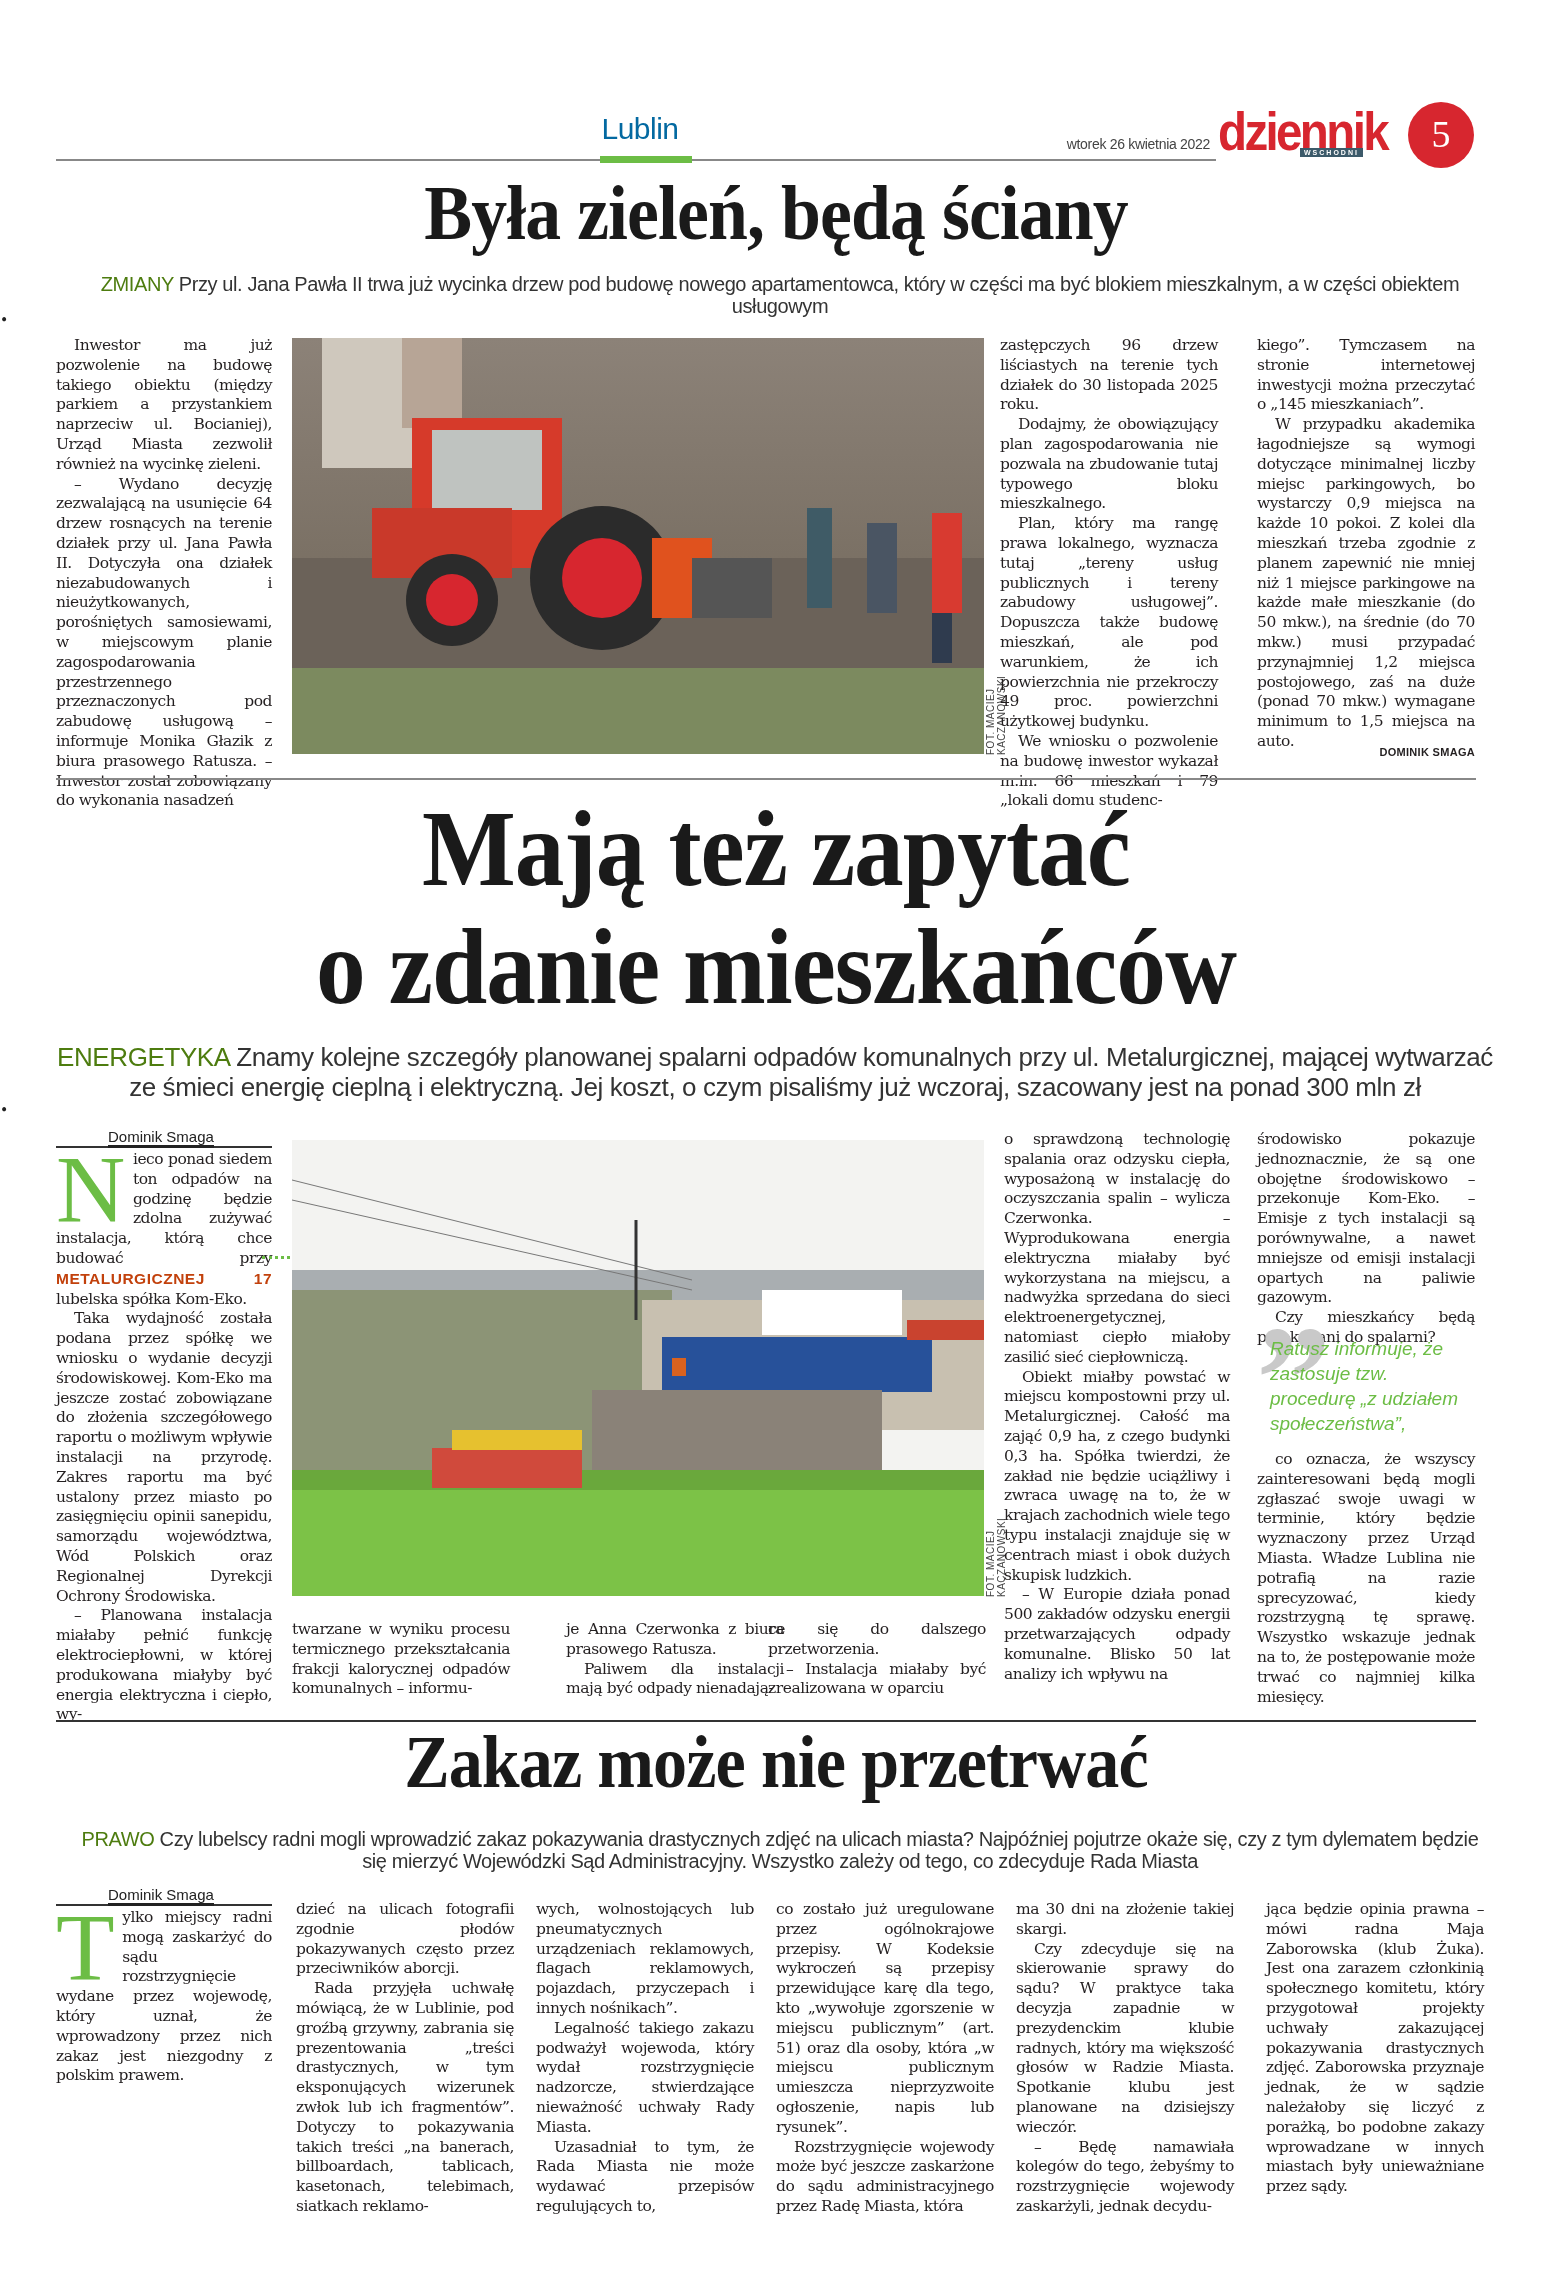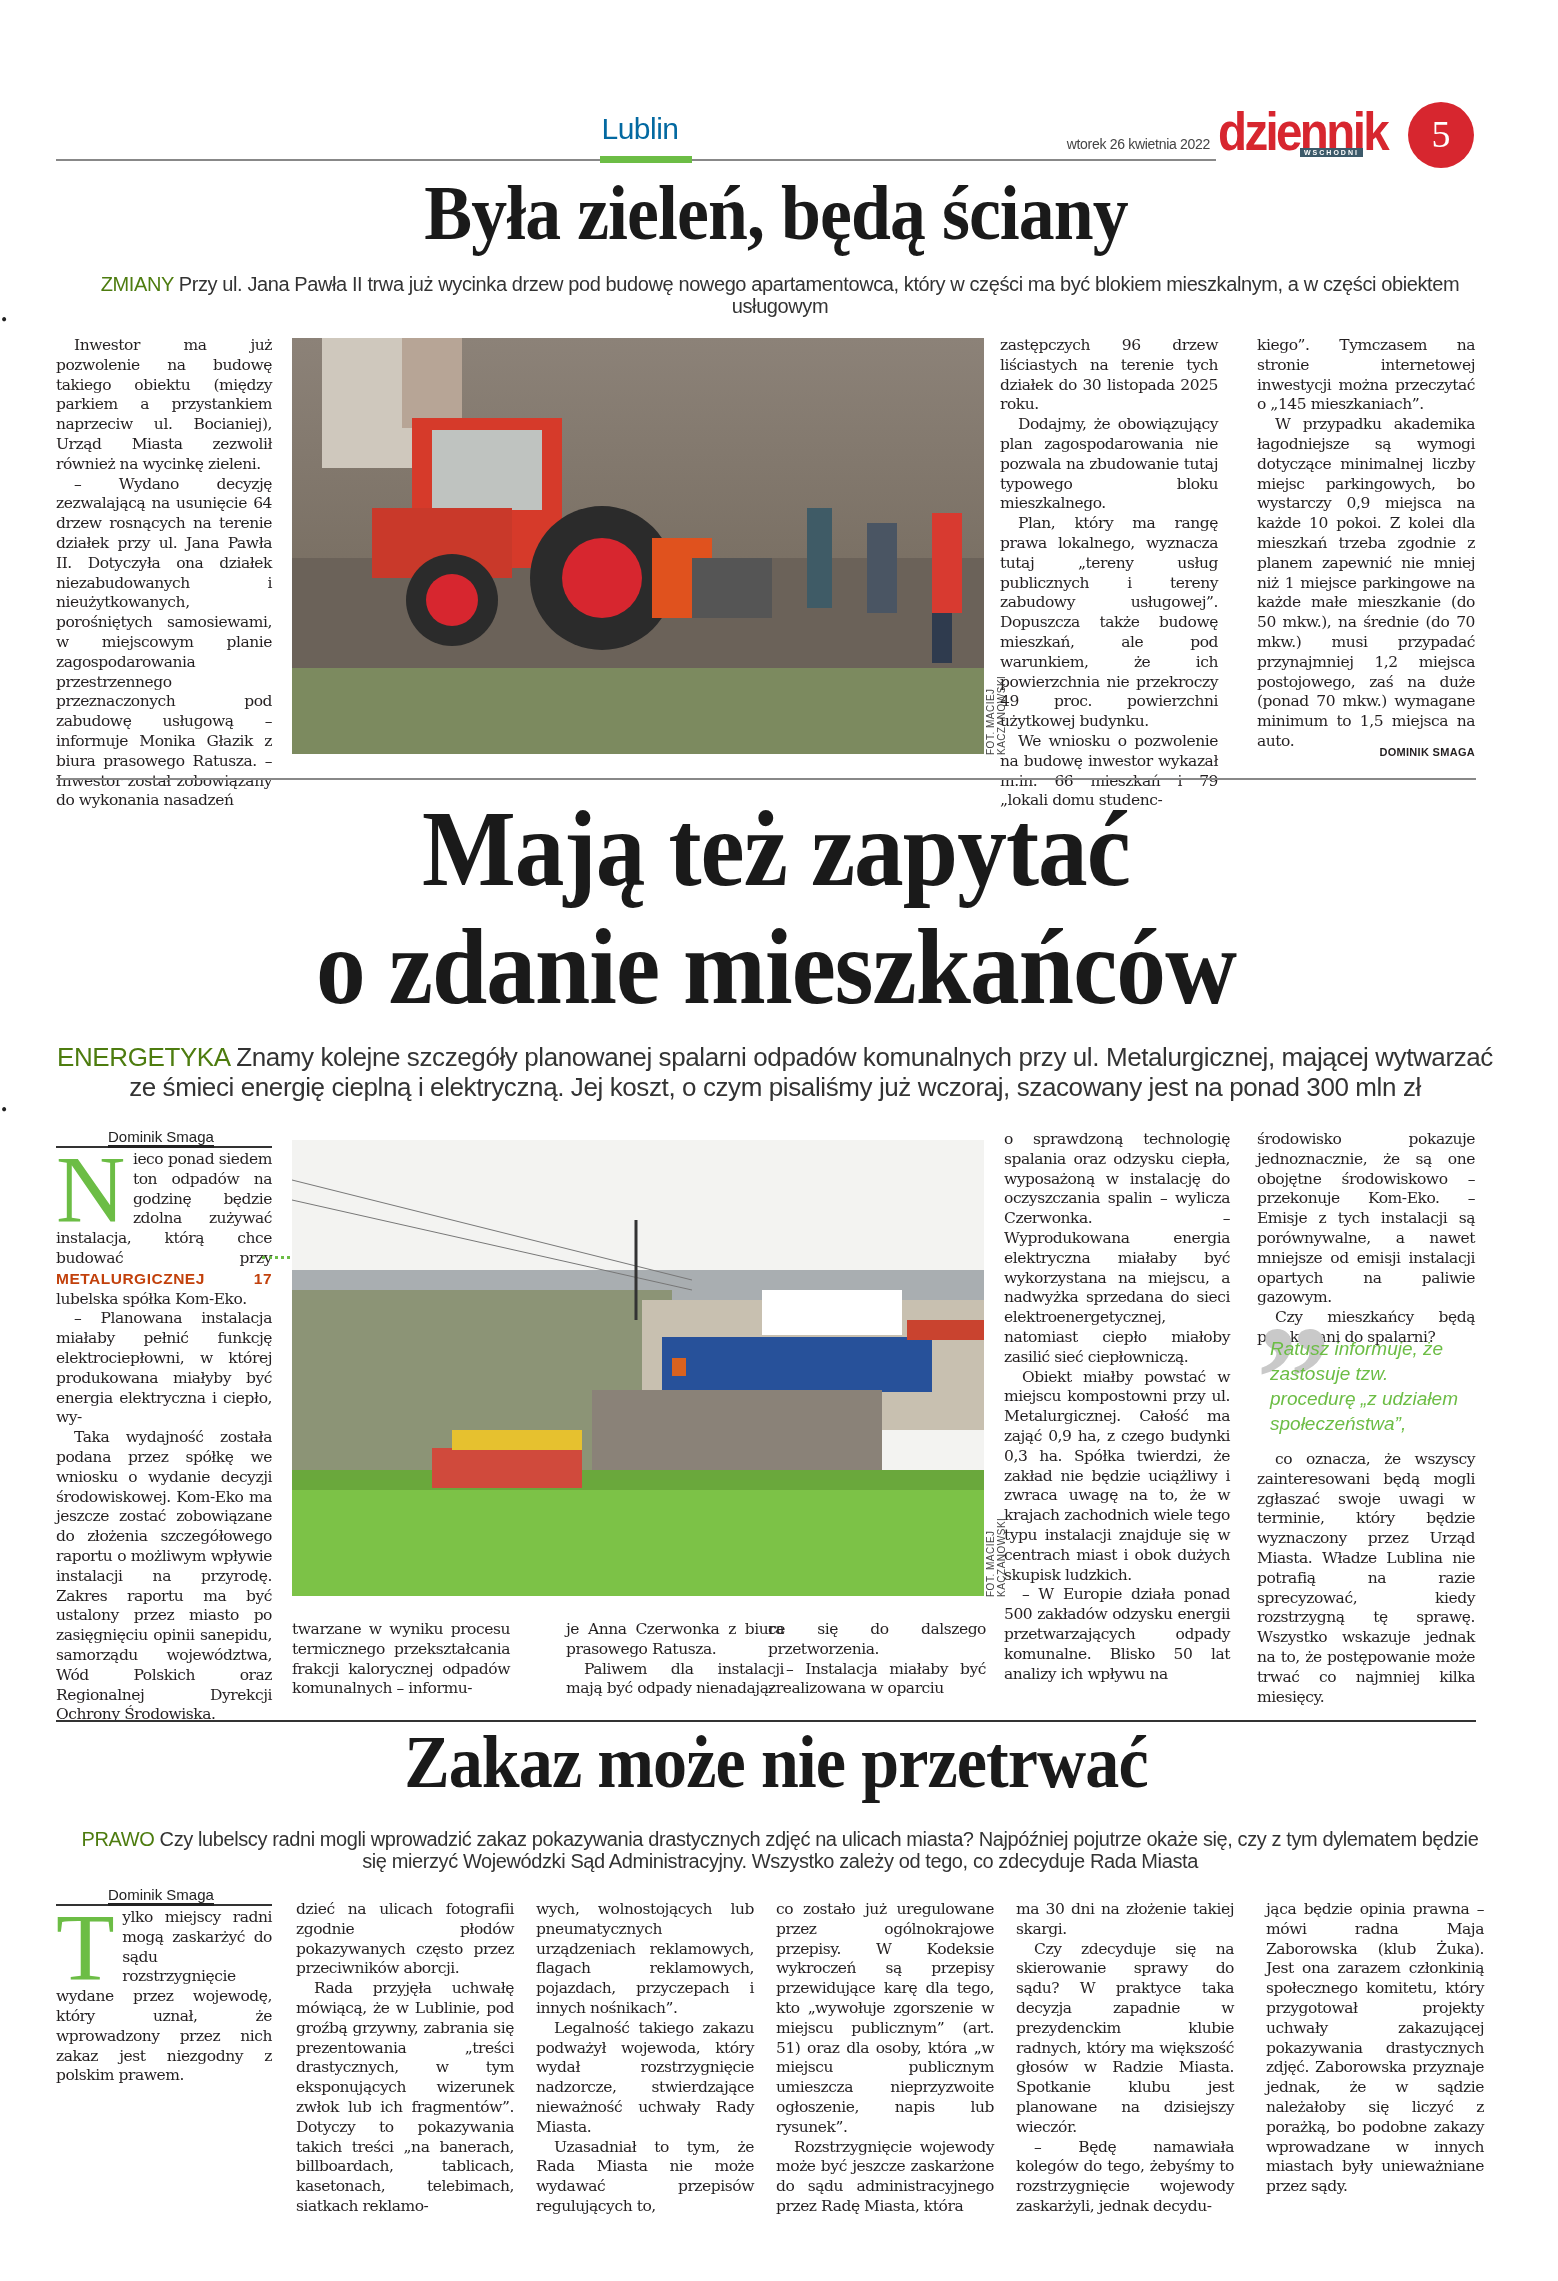--- a/index.html
+++ b/index.html
@@ -151,22 +151,22 @@
 
 <div class="abs byline" style="left:56px;top:1128px;width:216px;">
   <div style="padding-left:52px;"><span>Dominik Smaga</span></div>
   <div class="byline-rule" style="margin-top:1px;"></div>
 </div>
 
 <div class="abs col" style="left:56px;top:1150px;width:216px;">
   <p class="noindent">
     <span class="dropcap">N</span><span>ieco ponad siedem ton odpadów na godzinę będzie zdolna zużywać instalacja, którą chce budować przy </span><span class="green-bold">METALURGICZNEJ 17</span><span> lubelska spółka Kom-Eko.</span>
   </p>
+  <p>Taka wydajność została podana przez spółkę we wniosku o wydanie decyzji środowiskowej. Kom-Eko ma jeszcze zostać zobowiązane do złożenia szczegółowego raportu o możliwym wpływie instalacji na przyrodę. Zakres raportu ma być ustalony przez miasto po zasięgnięciu opinii sanepidu, samorządu województwa, Wód Polskich oraz Regionalnej Dyrekcji Ochrony Środowiska.</p>
   <p>– Planowana instalacja miałaby pełnić funkcję elektrociepłowni, w której produkowana miałyby być energia elektryczna i ciepło, wy-</p>
-  <p>Taka wydajność została podana przez spółkę we wniosku o wydanie decyzji środowiskowej. Kom-Eko ma jeszcze zostać zobowiązane do złożenia szczegółowego raportu o możliwym wpływie instalacji na przyrodę. Zakres raportu ma być ustalony przez miasto po zasięgnięciu opinii sanepidu, samorządu województwa, Wód Polskich oraz Regionalnej Dyrekcji Ochrony Środowiska.</p>
 </div>
 
 <div class="abs pointer-dots" style="left:262px;top:1256px;width:190px;"></div>
 <div class="abs pointer-dot" style="left:452px;top:1251px;"></div>
 
 <div class="abs photo" style="left:292px;top:1140px;width:692px;height:456px;">
   <svg width="692" height="456" viewBox="0 0 692 456">
     <rect width="692" height="456" fill="#f3f3f1"></rect>
     <rect x="0" y="130" width="692" height="30" fill="#a9aeb1"></rect>
     <rect x="0" y="150" width="380" height="200" fill="#8c9476"></rect>

